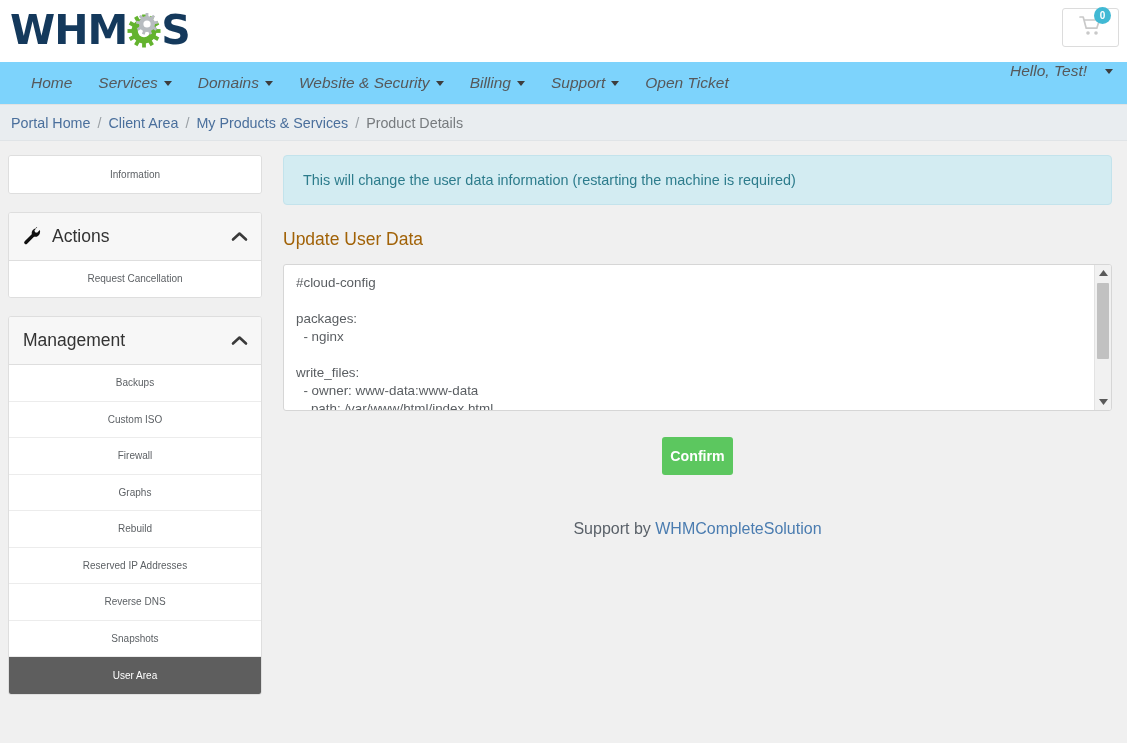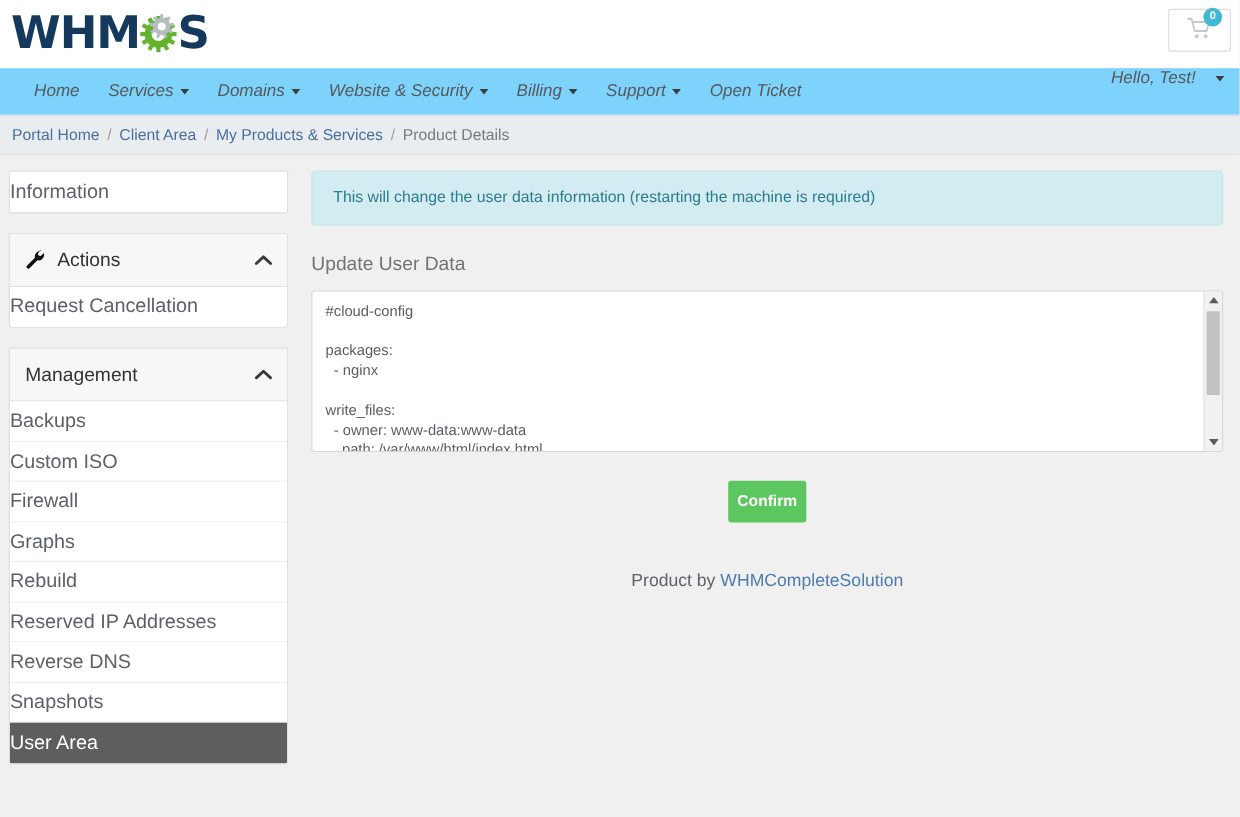--- a/index.html
+++ b/index.html
@@ -197,45 +197,46 @@
   }
   .chev {
     color: #3a3a3a;
     display: flex;
     align-items: center;
   }
   .panel-item {
     height: 36.5px;
     display: flex;
     align-items: center;
-    font-size: 18px;
+    font-size: 10px;
     color: #5d6165;
     border-bottom: 1px solid #ececec;
     cursor: pointer;
     background: #fff;
+    justify-content: center;
   }
   .panel-item:last-child { border-bottom: none; }
   .panel-item.active {
     background: #5e5e5e;
     color: #fff;
   }
 
   
   .alert {
     background: #d3ecf2;
     border: 1px solid #c3e3ec;
     border-radius: 4px;
     color: #2d7c8c;
     font-size: 14.4px;
     padding: 16px 19px;
     margin-bottom: 24px;
   }
   .section-title {
     font-size: 17.5px;
-    color: #737373;
+    color: #a16207;
     margin-bottom: 14px;
     font-weight: 400;
   }
   .textarea-wrap {
     position: relative;
     background: #fff;
     border: 1px solid #d6d6d6;
     border-radius: 3px;
     height: 147px;
     overflow: hidden;
@@ -520,17 +521,17 @@
             </svg>
         </div>
       </div>
     </div>
 
     <div class="confirm-row">
       <button class="btn-confirm">Confirm</button>
     </div>
 
     <div class="powered">
-      <span>Product by </span><a>WHMCompleteSolution</a>
+      <span>Support by </span><a>WHMCompleteSolution</a>
     </div>
 
   </div>
 </div>
 
 </body></html>

